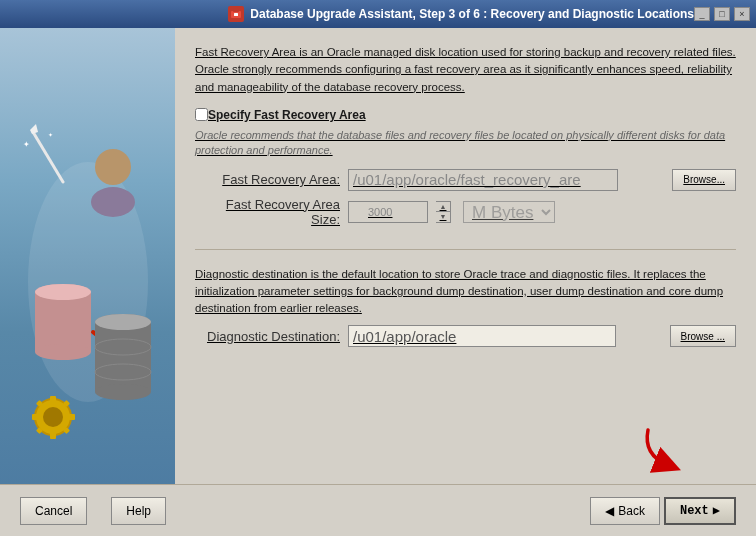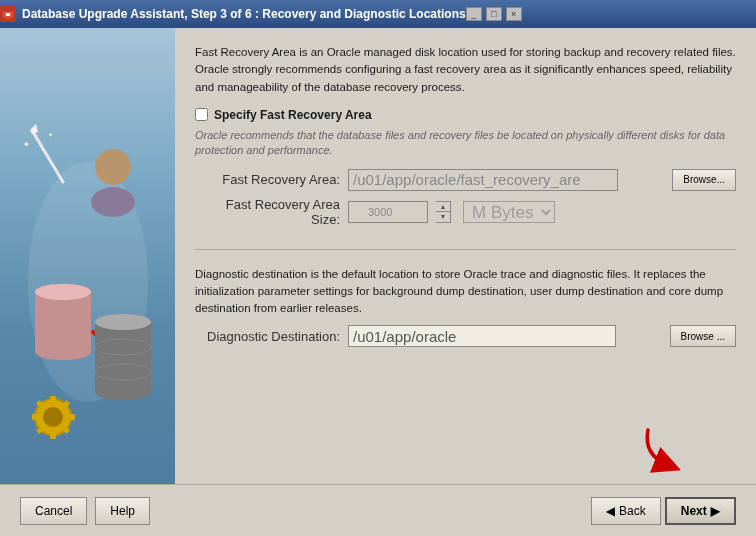--- a/index.html
+++ b/index.html
@@ -11,22 +11,22 @@
       height: 536px;
       overflow: hidden;
     }
 
     .title-bar {
       background: linear-gradient(to bottom, #4a6fa5, #2a4a7f);
       color: white;
       height: 28px;
       display: flex;
       align-items: center;
-      padding: 0 0;
-      justify-content: flex-start;
+      padding: 0 6px;
+      justify-content: flex-end;
     }
 
     .title-bar-left {
       display: flex;
       align-items: center;
       gap: 6px;
     }
 
     .title-icon {
       width: 16px;
@@ -87,36 +87,36 @@
       position: relative;
     }
 
     .right-panel {
       flex: 1;
       padding: 16px 20px;
       display: flex;
       flex-direction: column;
       gap: 12px;
       overflow-y: auto;
+      text-decoration: underline;
     }
 
     .intro-text {
       font-size: 11.5px;
       color: #1a1a1a;
       line-height: 1.5;
     }
 
     .section {
       background: #d4d0c8;
     }
 
     .checkbox-row {
       display: flex;
       align-items: center;
-      gap: 6px;
       margin-bottom: 6px;
     }
 
     .checkbox-row input[type="checkbox"] {
       width: 13px;
       height: 13px;
     }
 
     .checkbox-label {
       font-size: 12px;
@@ -240,21 +240,21 @@
       background: #d4d0c8;
       border-top: 1px solid #b0a898;
       display: flex;
       align-items: center;
       padding: 0 20px;
       justify-content: space-between;
     }
 
     .bottom-left {
       display: flex;
-      gap: 8px;
+      gap: 24px;
     }
 
     .bottom-right {
       display: flex;
       gap: 4px;
       align-items: center;
     }
 
     .nav-btn {
       height: 28px;
@@ -265,20 +265,21 @@
       cursor: pointer;
       display: flex;
       align-items: center;
       gap: 4px;
     }
 
     .nav-btn.active {
       background: linear-gradient(to bottom, #e8e4d8, #c8c4b8);
       border: 2px solid #555;
       font-weight: bold;
+      font-family: Liberation Mono, monospace;
     }
 
     .arrow-indicator {
       position: absolute;
       bottom: 58px;
       right: 68px;
     }
 
     
     .illustration svg {

